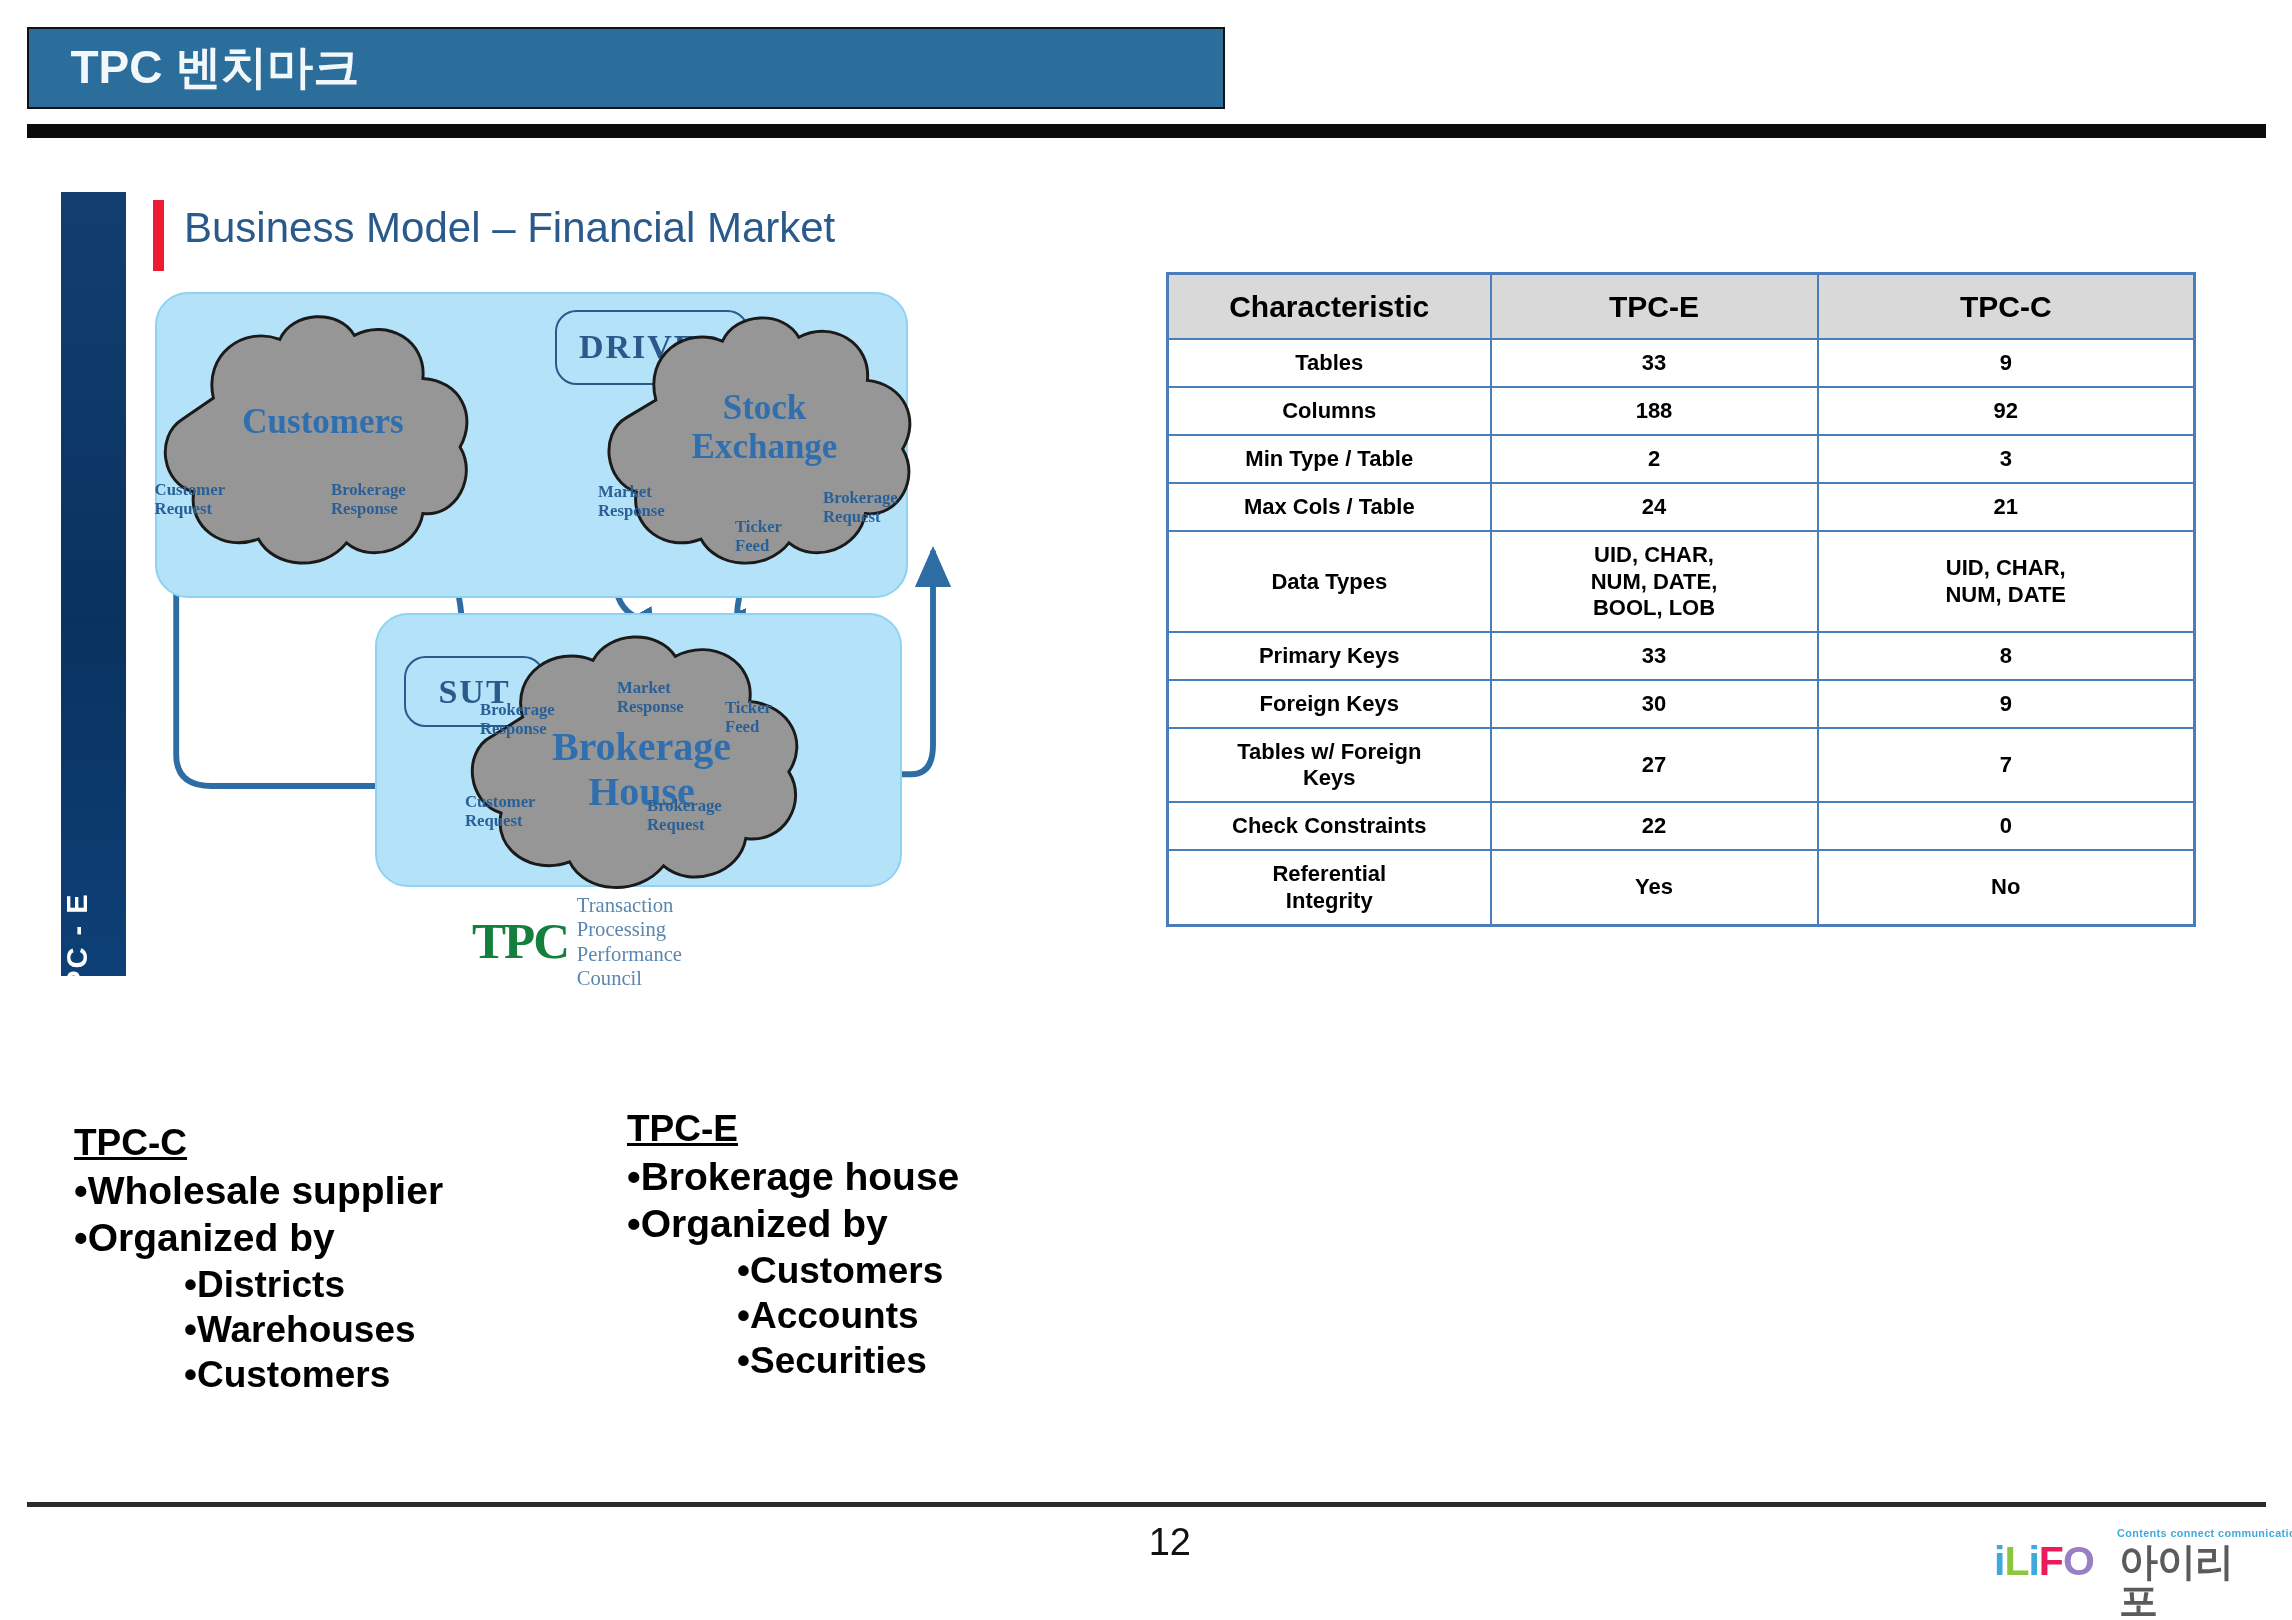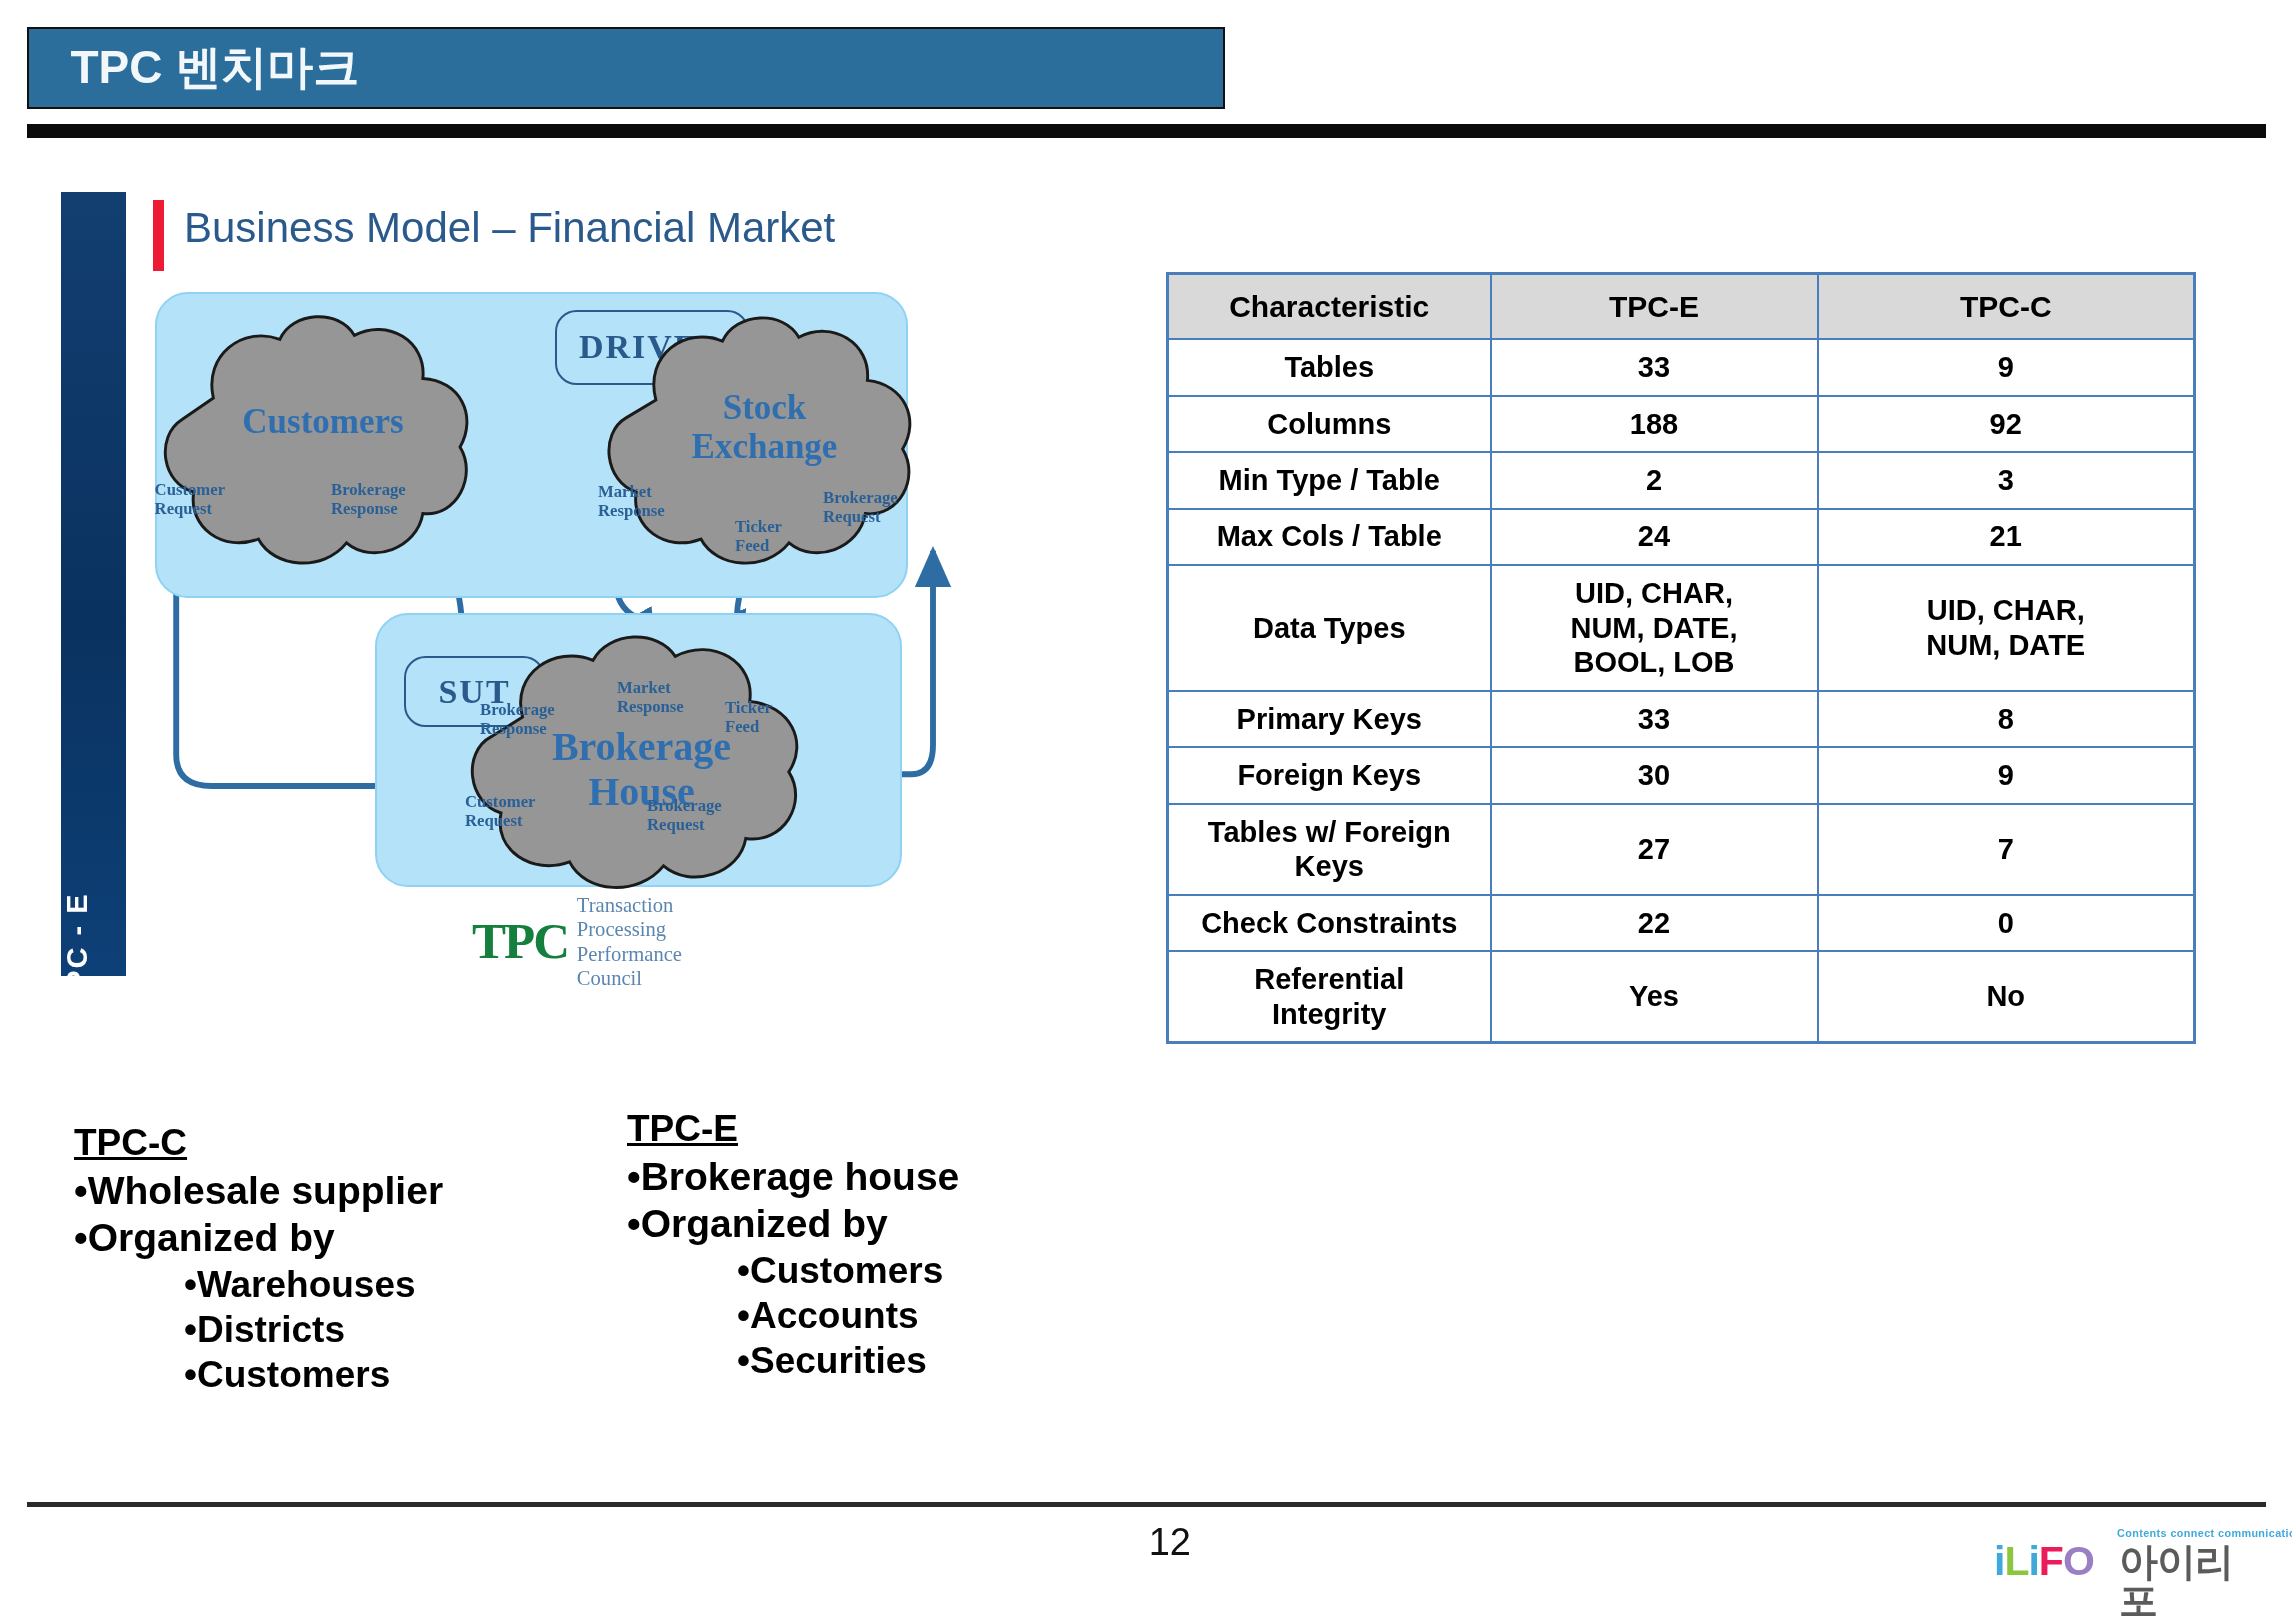--- a/index.html
+++ b/index.html
@@ -215,21 +215,21 @@
     table-layout: fixed;
     background: #ffffff;
     border: 3.9px solid #4A7EBB;
   }
   #comparison-table th,
   #comparison-table td {
     border: 2px solid #4A7EBB;
     text-align: center;
     vertical-align: middle;
     color: #000000;
-    font-size: 29px;
+    font-size: 22px;
     font-weight: bold;
     padding: 9.8px 5.9px;
     line-height: 1.2;
   }
   #comparison-table thead th {
     background: #D9D9D9;
     font-size: 30px;
     padding: 13.7px 5.9px;
   }
   #comparison-table col.c-char { width: 323px; }
@@ -376,22 +376,22 @@
       <div>Transaction Processing</div>
       <div>Performance Council</div>
     </div>
   </div>
 </div>
 
 <div class="bullet-block" id="bullets-tpcc">
   <div class="bullet-heading">TPC-C</div>
   <div class="bullet-l1">•Wholesale supplier</div>
   <div class="bullet-l1">•Organized by</div>
+  <div class="bullet-l2">•Districts</div>
   <div class="bullet-l2">•Warehouses</div>
-  <div class="bullet-l2">•Districts</div>
   <div class="bullet-l2">•Customers</div>
 </div>
 
 <div class="bullet-block" id="bullets-tpce">
   <div class="bullet-heading">TPC-E</div>
   <div class="bullet-l1">•Brokerage house</div>
   <div class="bullet-l1">•Organized by</div>
   <div class="bullet-l2">•Customers</div>
   <div class="bullet-l2">•Accounts</div>
   <div class="bullet-l2">•Securities</div>

